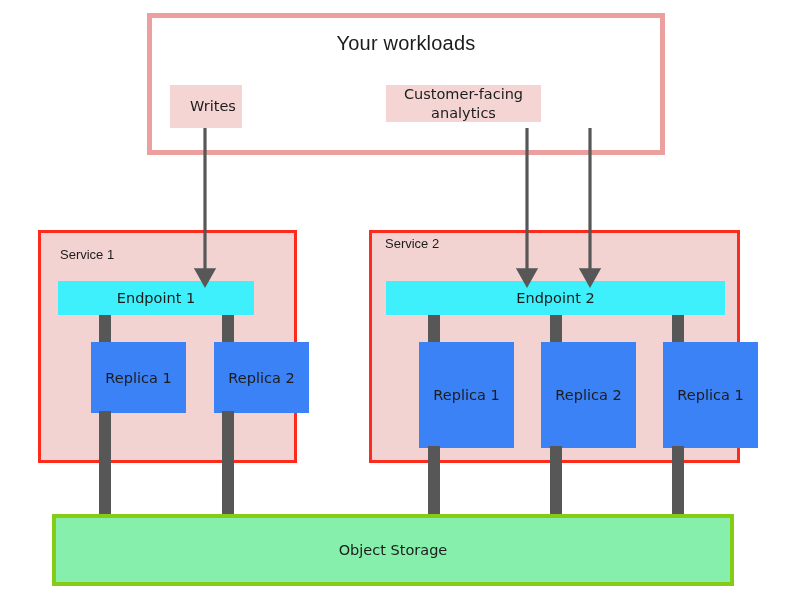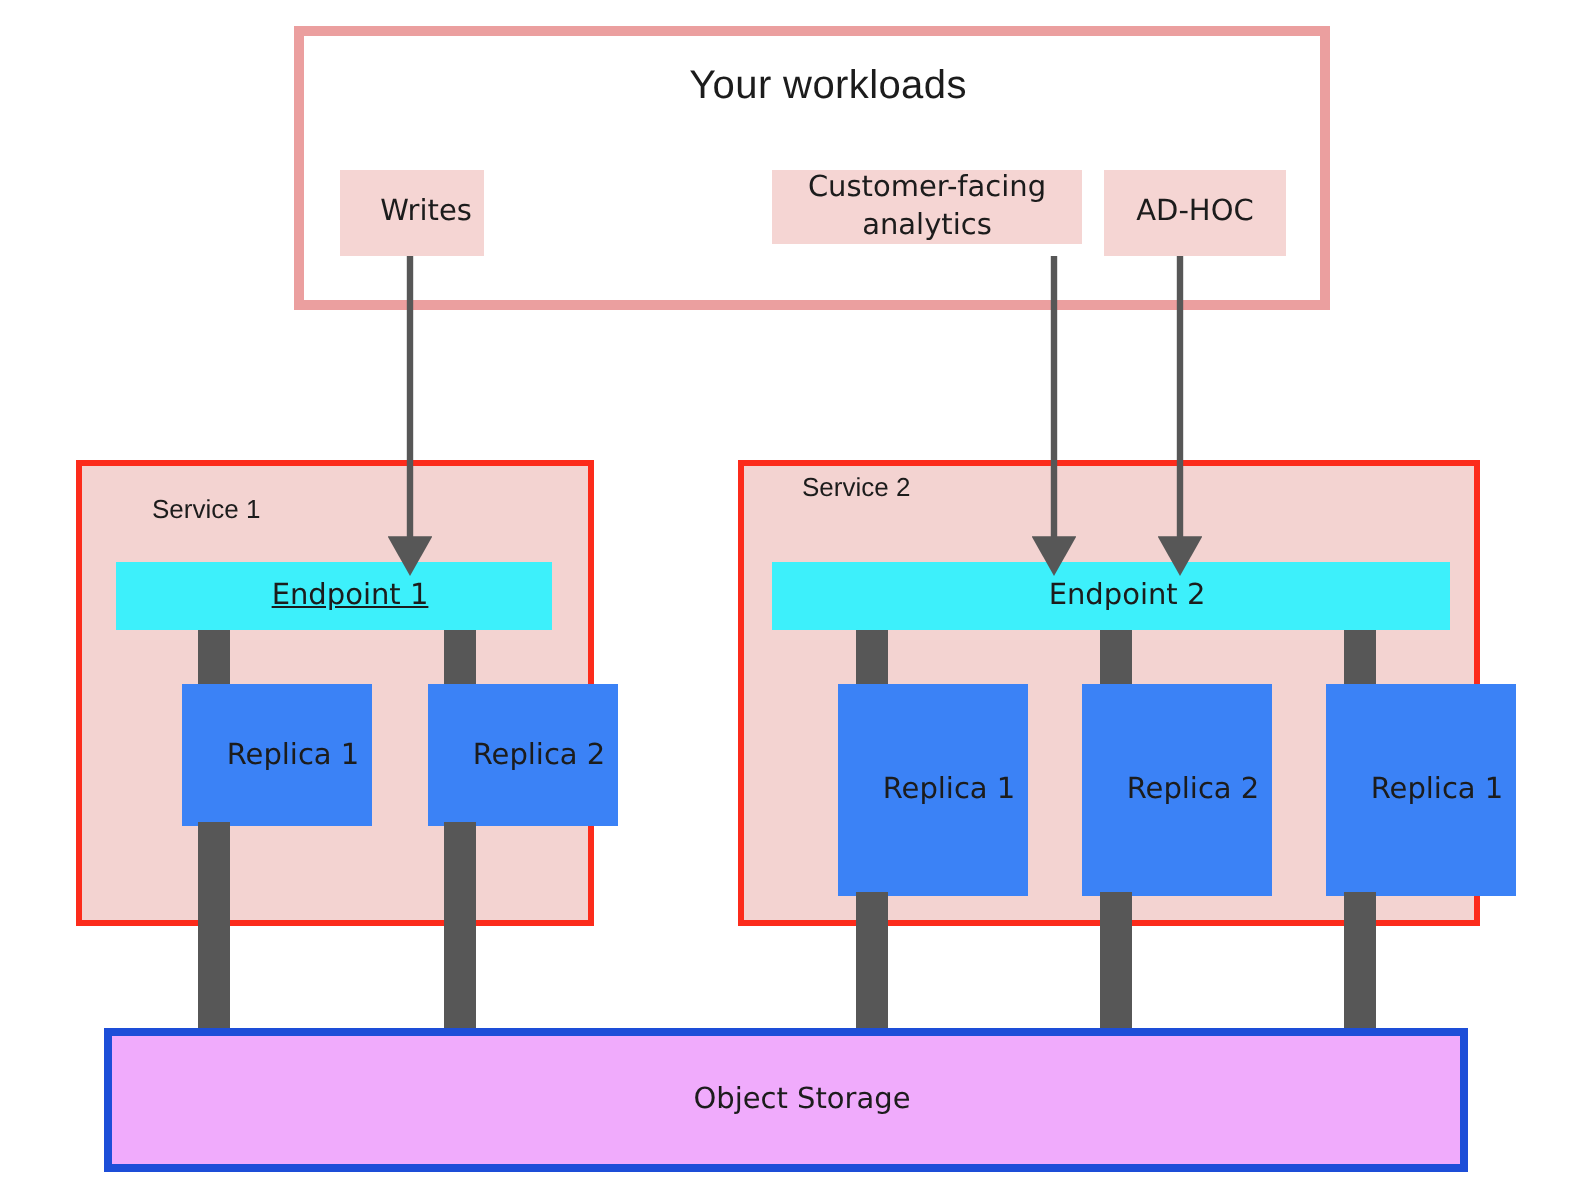--- a/index.html
+++ b/index.html
@@ -14,21 +14,21 @@
     overflow: hidden;
     font-family: "DejaVu Sans", "Liberation Sans", sans-serif;
     color: #1a1a1a;
   }
   #canvas {
     position: absolute;
     inset: 0;
     width: 787px;
     height: 595px;
   }
-  .abs { position: absolute; box-sizing: border-box; padding-left: 16px; }
+  .abs { position: absolute; box-sizing: border-box; }
 
   
   .workloads-box {
     left: 147px; top: 13px; width: 518px; height: 142px;
     border: 5px solid #eb9f9f;
     background: transparent;
   }
   .workloads-title {
     left: 147px; top: 32px; width: 518px;
     text-align: center;
@@ -71,21 +71,21 @@
 
   
   .endpoint {
     background: #3df0fb;
     display: flex;
     align-items: center;
     justify-content: center;
     font-size: 14.5px;
     color: #1c1c1c;
   }
-  .endpoint-1 { left: 58px; top: 281px; width: 218px; height: 34px; text-decoration: underline; }
+  .endpoint-1 { left: 58px; top: 281px; width: 196px; height: 34px; }
   .endpoint-2 { left: 386px; top: 281px; width: 339px; height: 34px; }
 
   
   .replica {
     background: #3b82f6;
     display: flex;
     align-items: center;
     justify-content: center;
     font-size: 14.5px;
     color: #1c1c1c;
@@ -93,22 +93,22 @@
   }
   .s1-r1 { left: 58px;  top: 342px; width: 95px; height: 71px; }
   .s1-r2 { left: 181px; top: 342px; width: 95px; height: 71px; }
   .s2-r1 { left: 386px; top: 342px; width: 95px; height: 106px; }
   .s2-r2 { left: 508px; top: 342px; width: 95px; height: 106px; }
   .s2-r3 { left: 630px; top: 342px; width: 95px; height: 106px; }
 
   
   .storage-box {
     left: 52px; top: 514px; width: 682px; height: 72px;
-    border: 4px solid #1d4ed8;
-    background: #f0abfc;
+    border: 4px solid #84cc16;
+    background: #86efac;
     display: flex;
     align-items: center;
     justify-content: center;
     font-size: 14.5px;
     color: #1c1c1c;
     text-align: right;
   }
 
   
   .connector { background: #575757; }
@@ -124,21 +124,20 @@
 </head>
 <body>
 
 <div id="canvas">
 
   <div class="abs workloads-box"></div>
   <div class="abs workloads-title">Your workloads</div>
 
   <div class="abs chip chip-writes">Writes</div>
   <div class="abs chip chip-analytics">Customer-facing analytics</div>
-  <div class="abs chip chip-adhoc">AD-HOC</div>
 
   <div class="abs service-box service-1"></div>
   <div class="abs service-title service-1-title">Service 1</div>
   <div class="abs endpoint endpoint-1">Endpoint 1</div>
 
   <div class="abs connector" style="left:99px;  top:315px; width:12px; height:29px;"></div>
   <div class="abs connector" style="left:222px; top:315px; width:12px; height:29px;"></div>
 
   <div class="abs replica s1-r1">Replica 1</div>
   <div class="abs replica s1-r2">Replica 2</div>

